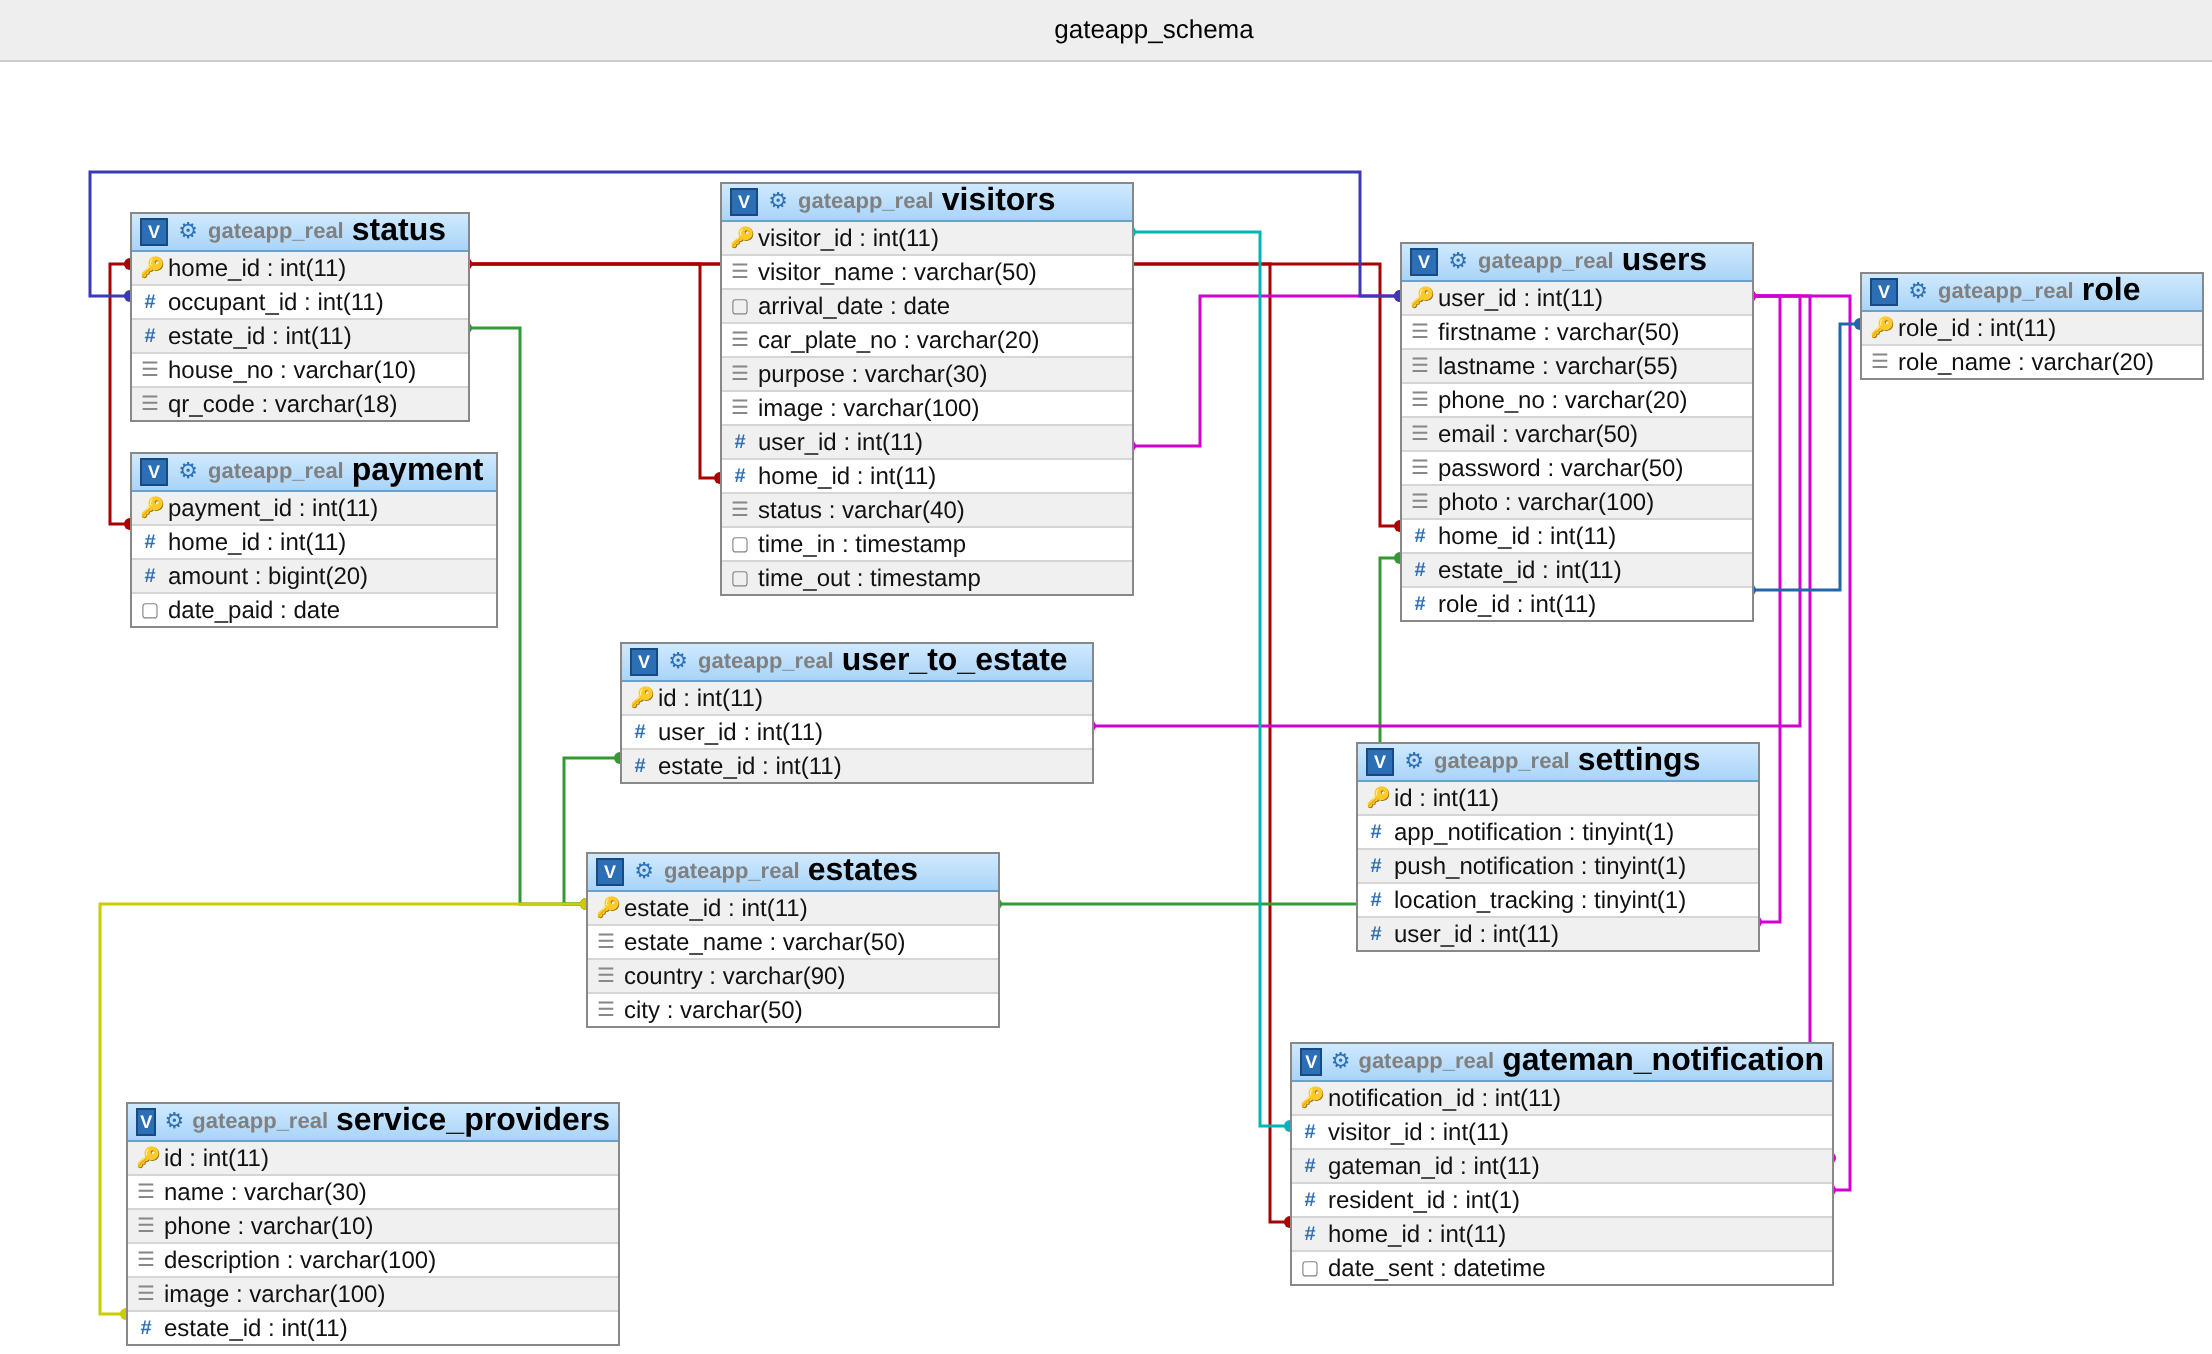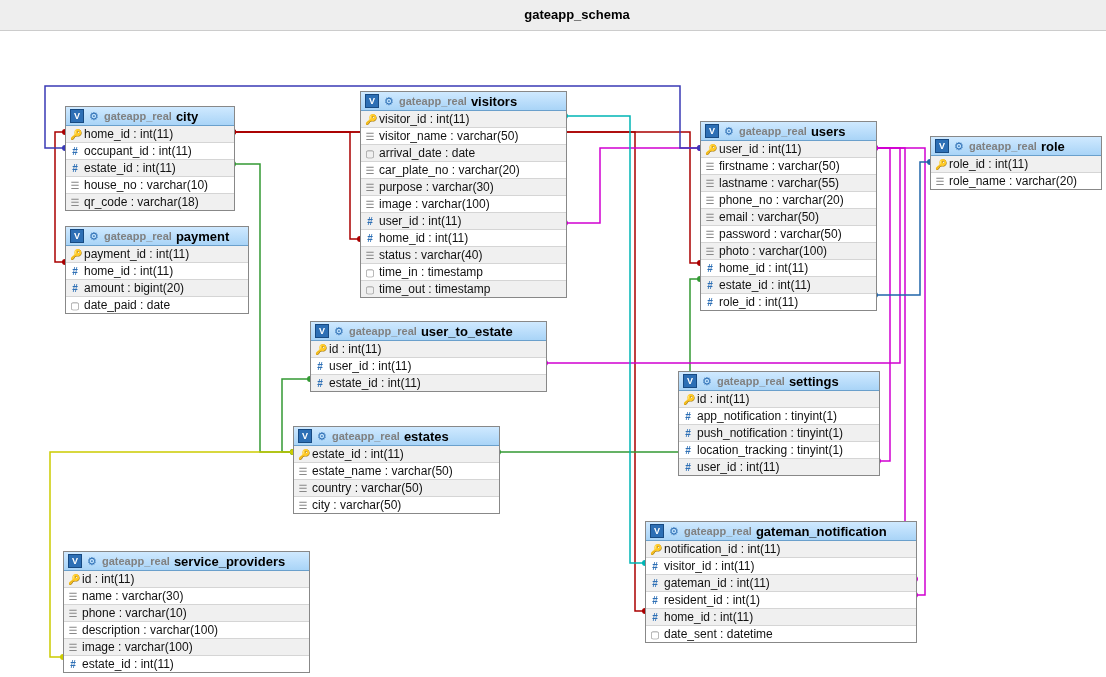--- a/index.html
+++ b/index.html
@@ -1,24 +1,24 @@
 <!DOCTYPE html>
 <html><head>
 <meta charset="utf-8">
 <style>
   html,body{margin:0;padding:0;font-family:Arial,Helvetica,sans-serif;font-size:12px;background:#fff;}
-  .title-bar{background:#eee;border-bottom:1px solid #ccc;height:30px;line-height:30px;text-align:center;font-weight:bold;font-size:13px;padding-left:48px;}
+  .title-bar{background:#eee;border-bottom:1px solid #ccc;height:30px;line-height:30px;text-align:center;font-weight:normal;font-size:13px;padding-left:48px;}
   .canvas{position:relative;width:1106px;height:647px;}
   svg.links{position:absolute;left:0;top:0;width:1106px;height:647px;pointer-events:none;}
   .tbl{position:absolute;border:1px solid #888;background:#fff;box-shadow:0 0 0 rgba(0,0,0,0);}
   .tbl-header{background:linear-gradient(#cfe9ff,#a9d4f7);border-bottom:1px solid #6aa0cc;display:flex;align-items:center;height:18px;padding:0 4px;gap:4px;}
   .hdr-v{width:12px;height:12px;background:#2d6fb5;color:#fff;font-size:9px;font-weight:bold;text-align:center;line-height:12px;border:1px solid #174a82;}
   .hdr-gear{width:12px;height:12px;color:#2d6fb5;font-size:11px;line-height:12px;text-align:center;}
   .hdr-db{color:#808080;font-size:11px;font-weight:bold;}
-  .hdr-name{font-weight:bold;font-size:13px;color:#000;}
+  .hdr-name{font-weight:bold;font-size:16px;color:#000;}
   .col{display:flex;align-items:center;height:16px;padding:0 4px;gap:4px;border-top:1px solid #d5d5d5;}
   .col:nth-child(odd){background:#f0f0f0;}
   .col:nth-child(even){background:#fff;}
   .cols .col:first-child{border-top:none;}
   .ico{width:10px;display:inline-block;text-align:center;font-size:10px;}
   .ico-key{color:#c9a400;}
   .ico-hash{color:#2d6fb5;font-weight:bold;}
   .ico-txt{color:#888;}
   .ico-date{color:#888;}
   .col-name{color:#111;white-space:nowrap;}
@@ -76,21 +76,21 @@
       <circle cx="875" cy="117" r="3" fill="#d100d1"></circle>
       <path d="M 875 264 L 920 264 L 920 131 L 930 131" stroke="#26a" stroke-width="1.5" fill="none"></path>
       <circle cx="875" cy="264" r="3" fill="#26a"></circle>
       <circle cx="930" cy="131" r="3" fill="#26a"></circle>
     </svg>
 <div class="tbl" style="left: 65px; top: 75px; width: 168px;">
       <div class="tbl-header">
         <span class="hdr-v">V</span>
         <span class="hdr-gear">⚙</span>
         <span class="hdr-db">gateapp_real</span>
-        <span class="hdr-name">city</span>
+        <span class="hdr-name">status</span>
       </div>
       <div class="cols">
         <div class="col">
           <span class="ico ico-key">🔑</span>
           <span class="col-name">home_id : int(11)</span>
         </div>
         <div class="col">
           <span class="ico ico-hash">#</span>
           <span class="col-name">occupant_id : int(11)</span>
         </div>
@@ -319,21 +319,21 @@
         <div class="col">
           <span class="ico ico-key">🔑</span>
           <span class="col-name">estate_id : int(11)</span>
         </div>
         <div class="col">
           <span class="ico ico-txt">☰</span>
           <span class="col-name">estate_name : varchar(50)</span>
         </div>
         <div class="col">
           <span class="ico ico-txt">☰</span>
-          <span class="col-name">country : varchar(50)</span>
+          <span class="col-name">country : varchar(90)</span>
         </div>
         <div class="col">
           <span class="ico ico-txt">☰</span>
           <span class="col-name">city : varchar(50)</span>
         </div>
       </div>
     </div>
     <div class="tbl" style="left: 645px; top: 490px; width: 270px;">
       <div class="tbl-header">
         <span class="hdr-v">V</span>

